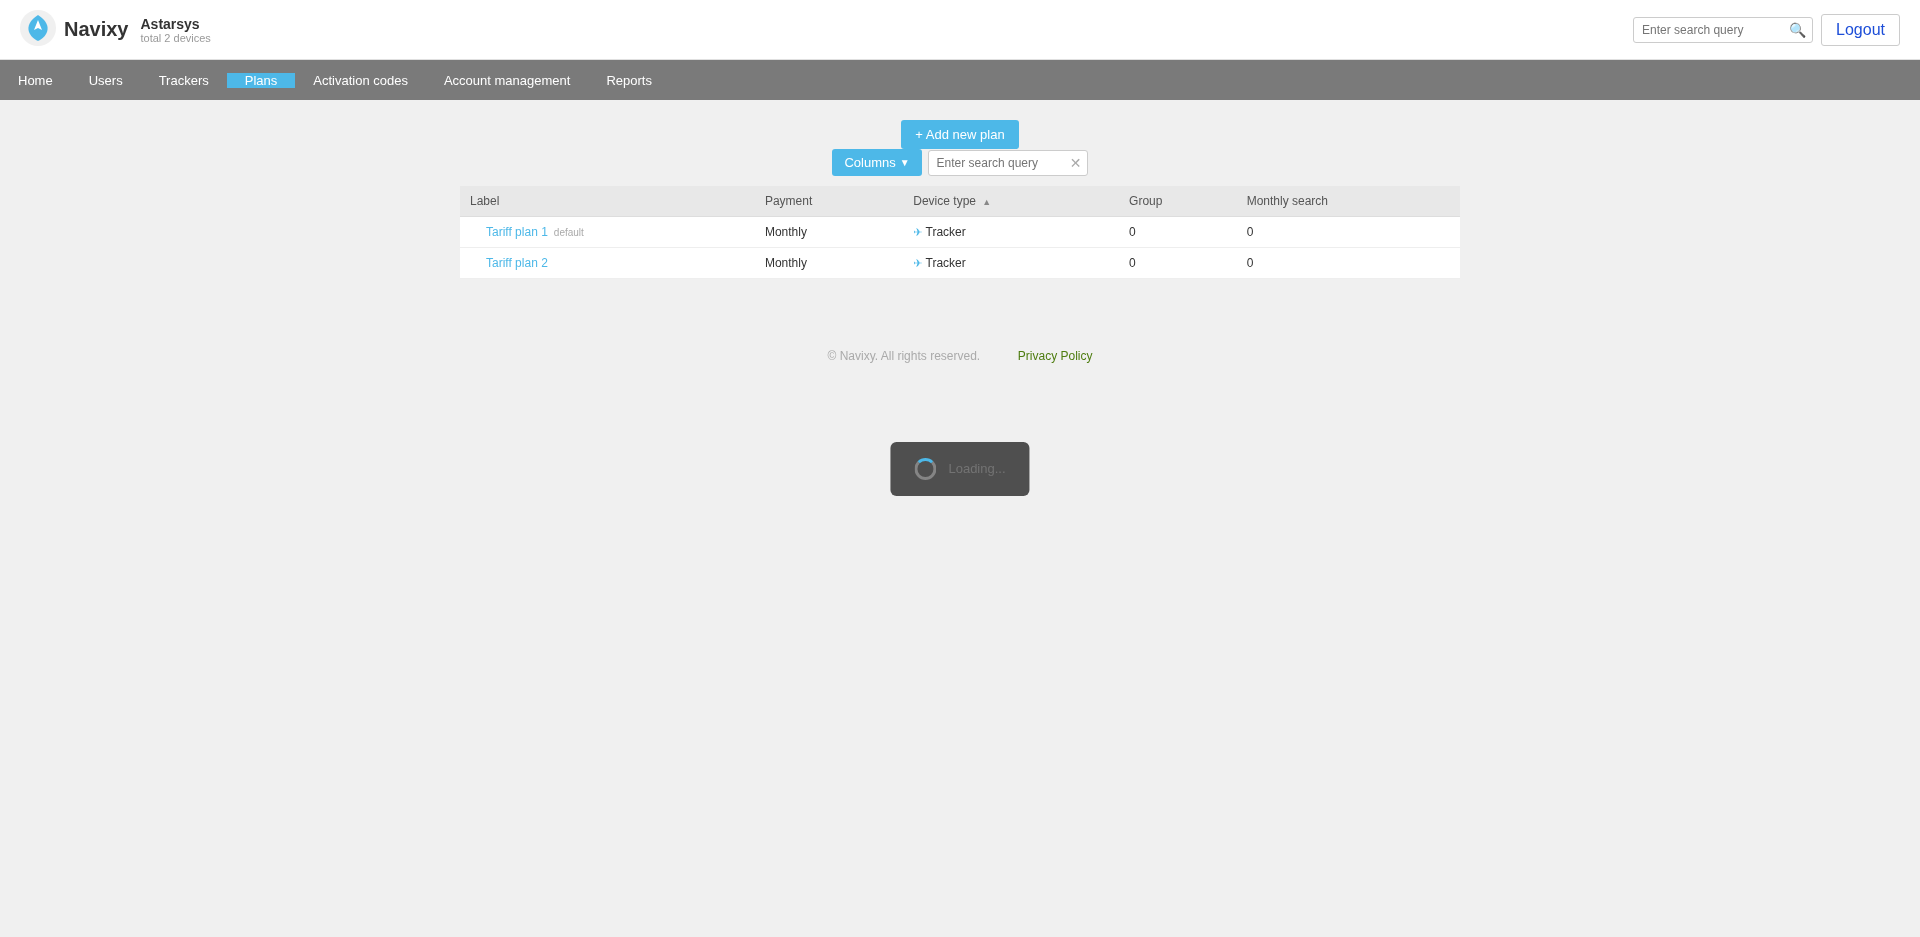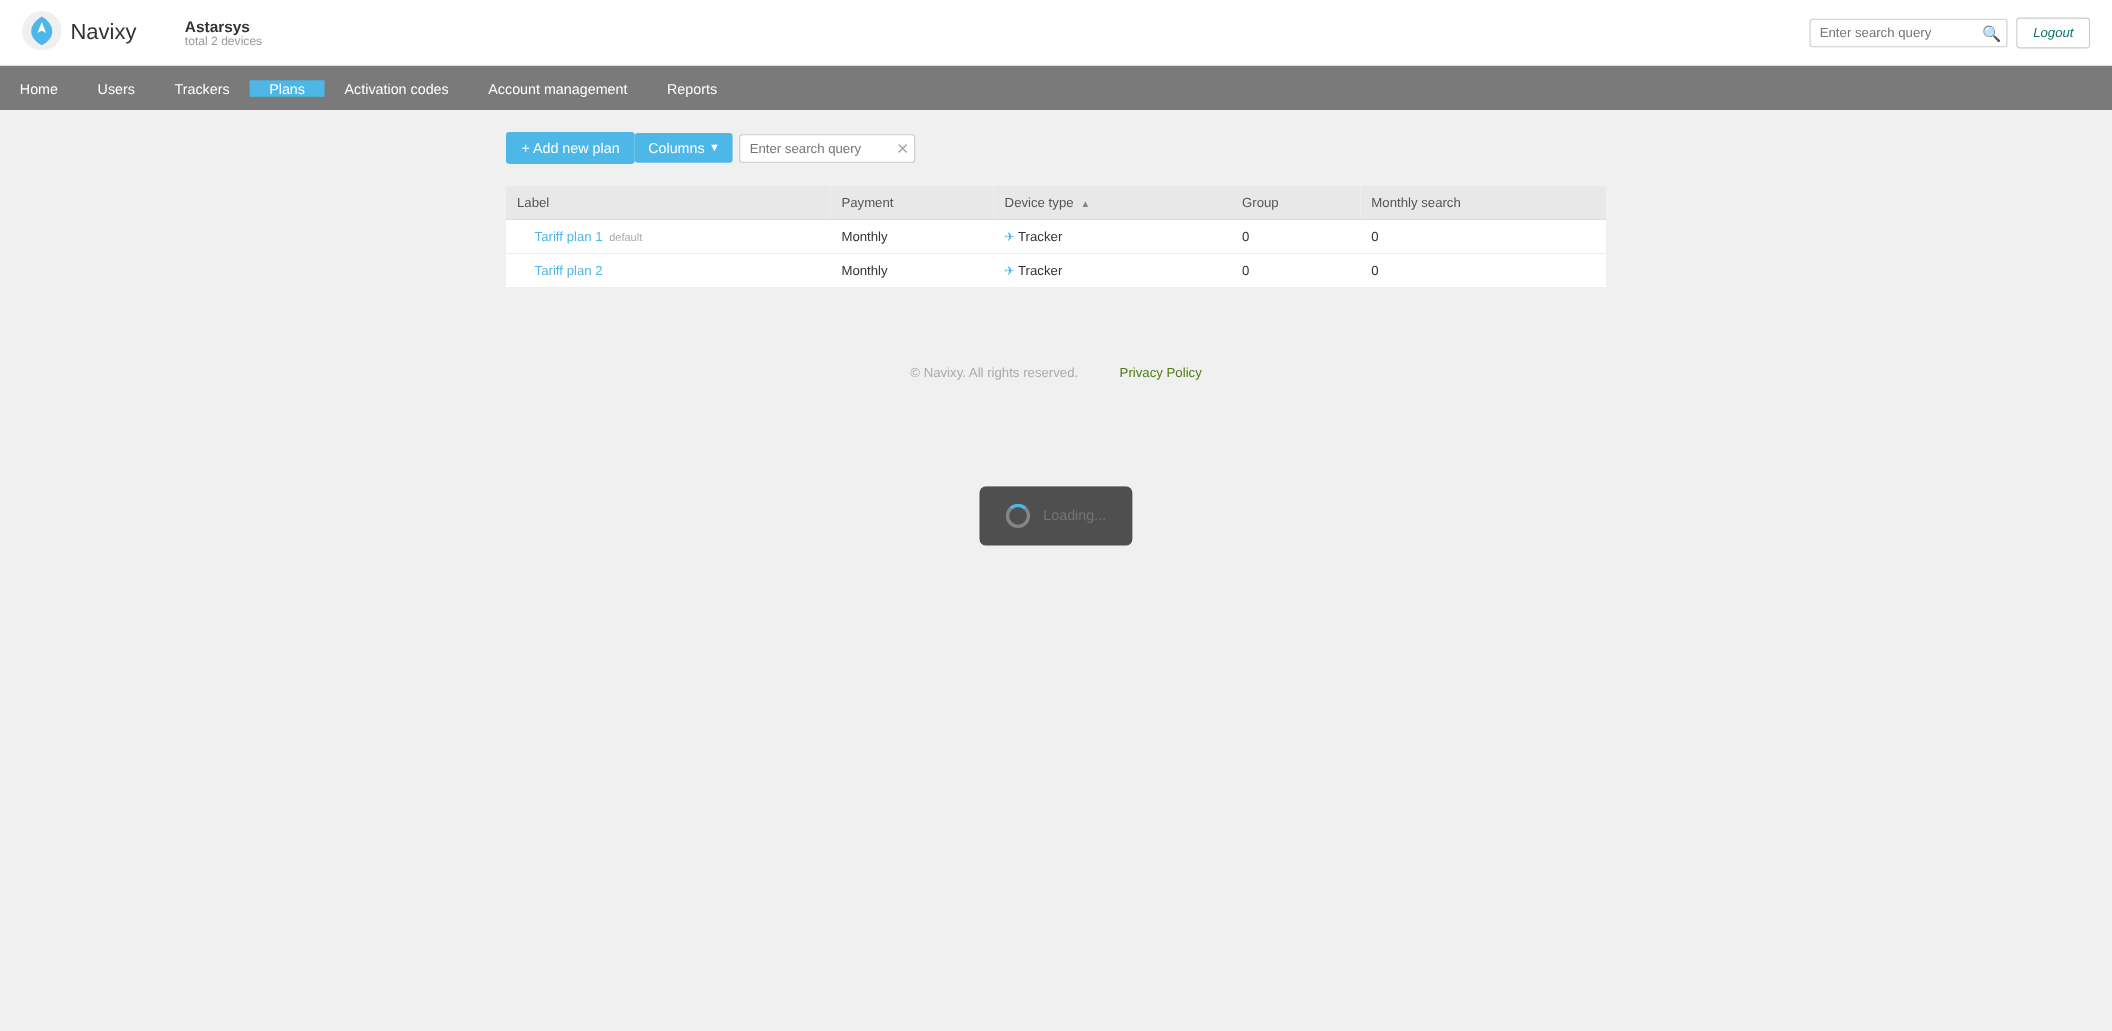--- a/index.html
+++ b/index.html
@@ -24,25 +24,25 @@
       display: flex;
       align-items: center;
       gap: 8px;
     }
     #brand-logo svg {
       width: 36px;
       height: 36px;
     }
     #brand-name {
       font-size: 20px;
-      font-weight: normal;
+      font-weight: bold;
       color: #333;
     }
     #account-info {
-      margin-left: 36px;
+      margin-left: 4px;
     }
     #account-name {
       font-size: 14px;
       font-weight: bold;
       color: #333;
     }
     #account-devices {
       font-size: 11px;
       color: #999;
     }
@@ -70,24 +70,23 @@
       right: 6px;
       color: #aaa;
       font-size: 14px;
       pointer-events: none;
     }
     #logout-button {
       background: #fff;
       border: 1px solid #ccc;
       border-radius: 3px;
       padding: 6px 14px;
-      font-size: 12px;
-      color: #0f766e;
-      cursor: pointer;
-      font-style: italic;
+      font-size: 16px;
+      color: #1d4ed8;
+      cursor: pointer;
     }
 
     
     #nav {
       background: #7a7a7a;
       display: flex;
       align-items: center;
       height: 40px;
     }
     .nav-item {
@@ -109,21 +108,22 @@
       padding: 20px 20px;
       max-width: 1040px;
       margin: 0 auto;
     }
 
     
     #toolbar {
       display: flex;
       align-items: center;
       justify-content: flex-start;
-      margin-bottom: 20px;
+      margin-bottom: 10px;
+      flex-direction: column;
     }
     #add-new-plan-button {
       background: #4db8e8;
       border: none;
       border-radius: 3px;
       padding: 7px 14px;
       font-size: 13px;
       color: #fff;
       cursor: pointer;
       display: flex;

